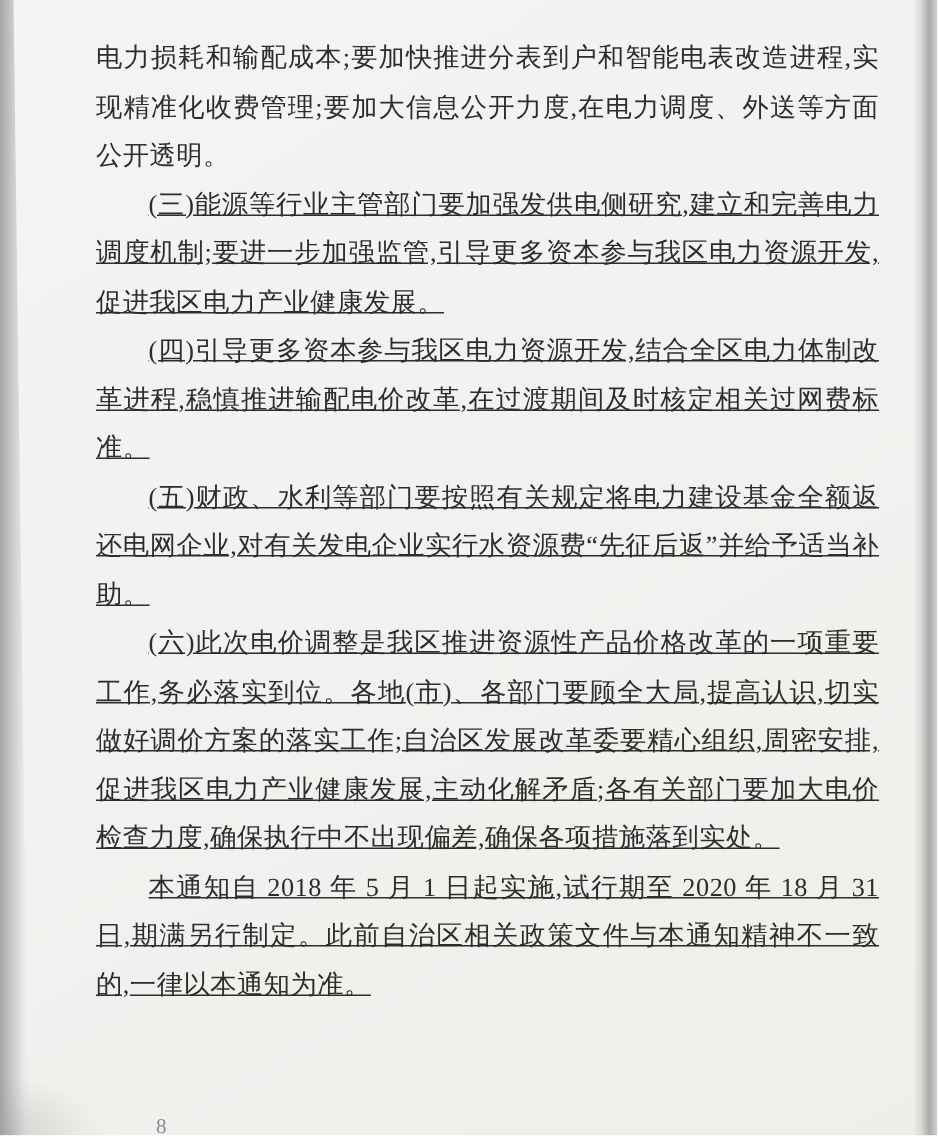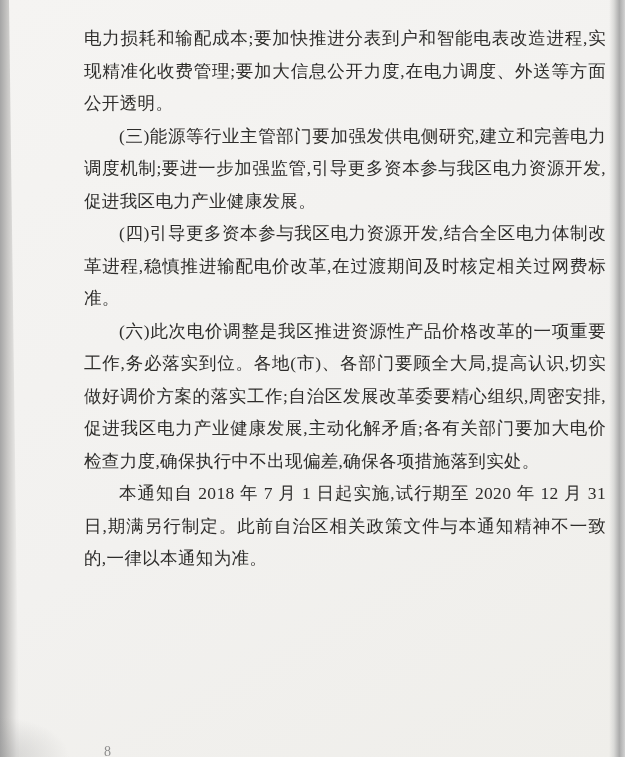--- a/index.html
+++ b/index.html
@@ -41,27 +41,27 @@
   .text-block {
     position: absolute;
     left: 64px;
     top: 22px;
     width: 522px;
     color: #2e2d2b;
     font-size: 17.5px;
     line-height: 32.5px;
     letter-spacing: 0.35px;
     text-align: justify;
-    margin-left: 20px;
   }
   .text-block p {
     margin: 0;
   }
   .text-block p.indent {
     text-indent: 2em;
+    text-decoration: underline;
   }
   .page-number {
     position: absolute;
     left: 104px;
     top: 744px;
     font-size: 14px;
     color: #8d8d8d;
     letter-spacing: 0;
   }
 </style>
@@ -70,18 +70,19 @@
 
 <div class="page">
   <div class="edge-left"></div>
   <div class="edge-right"></div>
   <div class="edge-bottom-left"></div>
 
   <div class="text-block">
     <p>电力损耗和输配成本;要加快推进分表到户和智能电表改造进程,实现精准化收费管理;要加大信息公开力度,在电力调度、外送等方面公开透明。</p>
     <p class="indent">(三)能源等行业主管部门要加强发供电侧研究,建立和完善电力调度机制;要进一步加强监管,引导更多资本参与我区电力资源开发,促进我区电力产业健康发展。</p>
     <p class="indent">(四)引导更多资本参与我区电力资源开发,结合全区电力体制改革进程,稳慎推进输配电价改革,在过渡期间及时核定相关过网费标准。</p>
+    <p class="indent">(五)财政、水利等部门要按照有关规定将电力建设基金全额返还电网企业,对有关发电企业实行水资源费“先征后返”并给予适当补助。</p>
     <p class="indent">(六)此次电价调整是我区推进资源性产品价格改革的一项重要工作,务必落实到位。各地(市)、各部门要顾全大局,提高认识,切实做好调价方案的落实工作;自治区发展改革委要精心组织,周密安排,促进我区电力产业健康发展,主动化解矛盾;各有关部门要加大电价检查力度,确保执行中不出现偏差,确保各项措施落到实处。</p>
-    <p class="indent">本通知自 2018 年 7 月 1 日起实施,试行期至 2020 年 12 月 31 日,期满另行制定。此前自治区相关政策文件与本通知精神不一致的,一律以本通知为准。</p>
+    <p class="indent">本通知自 2018 年 5 月 1 日起实施,试行期至 2020 年 18 月 31 日,期满另行制定。此前自治区相关政策文件与本通知精神不一致的,一律以本通知为准。</p>
   </div>
 
   <div class="page-number">8</div>
 </div>
 
 </body></html>

